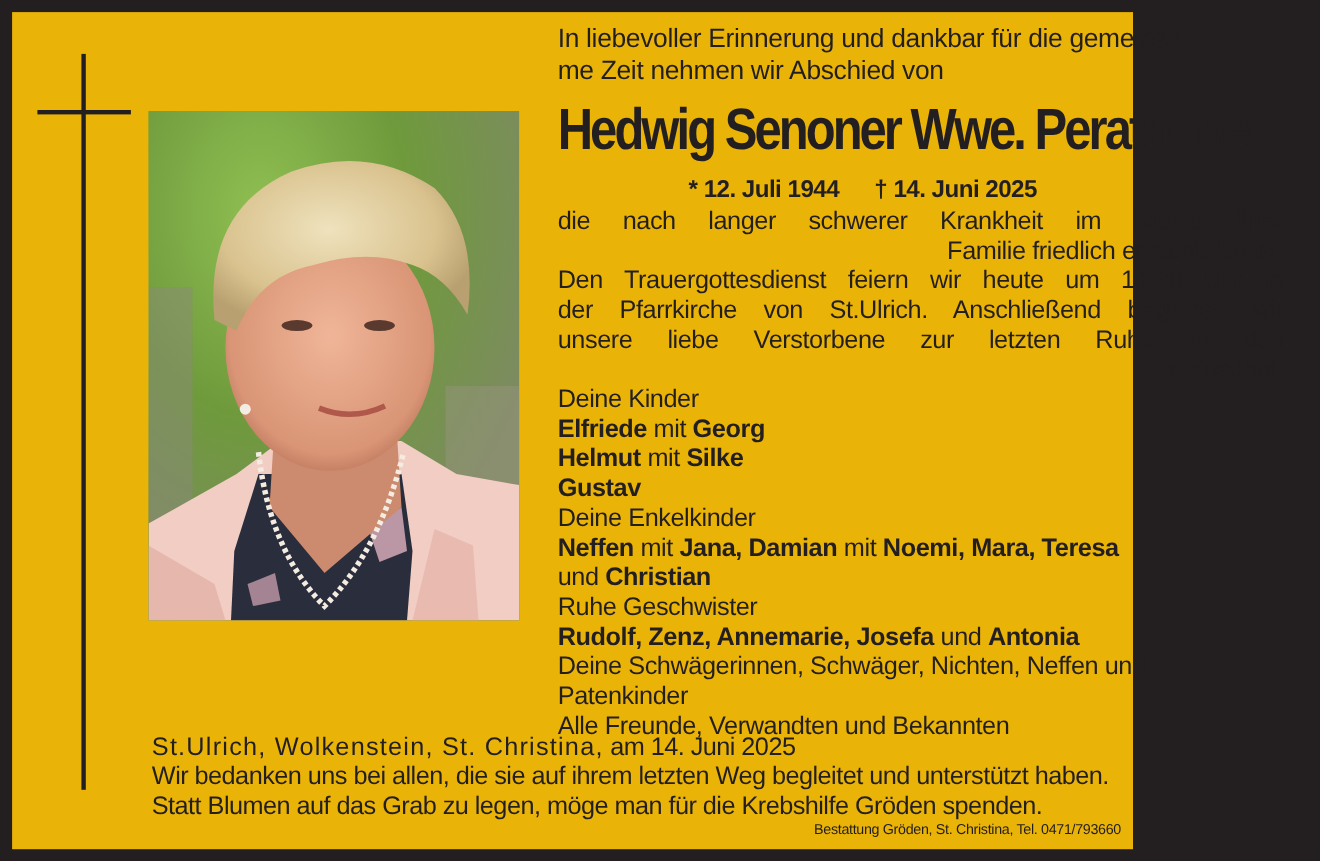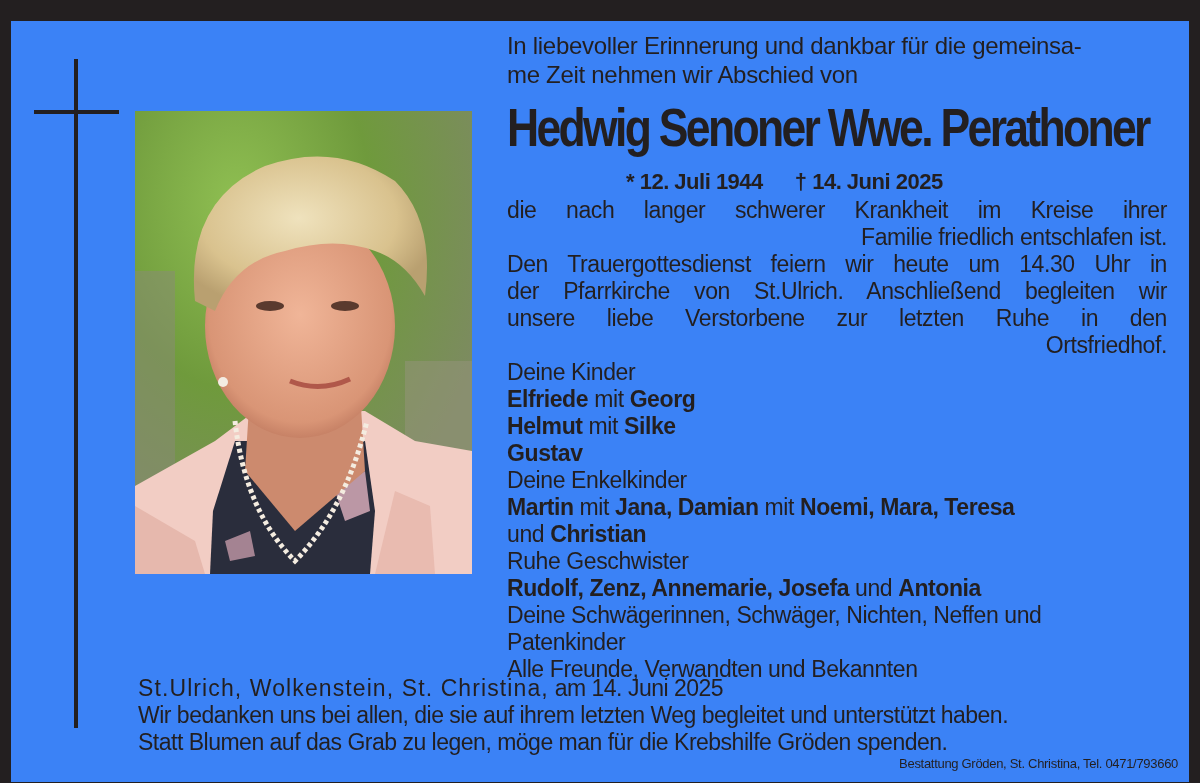--- a/index.html
+++ b/index.html
@@ -4,23 +4,23 @@
   <style>
     html, body { margin: 0; padding: 0; }
     body {
       width: 1200px; height: 783px; overflow: hidden;
       background: #231f20;
       font-family: "Liberation Sans", sans-serif;
       color: #231f20;
     }
     .card {
       position: absolute;
-      left: 11px; top: 21px;
-      width: 1178px; height: 761px;
-      background: #3b82f6;
+      left: 11px; top: 11px;
+      width: 1019px; height: 761px;
+      background: #eab308;
     }
     .cross-v {
       position: absolute; left: 63px; top: 38px;
       width: 4px; height: 669px; background: #231f20;
     }
     .cross-h {
       position: absolute; left: 23px; top: 89px;
       width: 85px; height: 4px; background: #231f20;
     }
     .photo {
@@ -141,21 +141,21 @@
     <p class="justify">der Pfarrkirche von St.Ulrich. Anschließend begleiten wir</p>
     <p class="justify">unsere liebe Verstorbene zur letzten Ruhe in den</p>
     <p class="left">Ortsfriedhof.</p>
 
     <p>Deine Kinder</p>
     <p><b>Elfriede</b><span> mit </span><b>Georg</b></p>
     <p><b>Helmut</b><span> mit </span><b>Silke</b></p>
     <p><b>Gustav</b></p>
 
     <p>Deine Enkelkinder</p>
-    <p><b>Martin</b><span> mit </span><b>Jana, Damian</b><span> mit </span><b>Noemi, Mara, Teresa</b></p>
+    <p><b>Neffen</b><span> mit </span><b>Jana, Damian</b><span> mit </span><b>Noemi, Mara, Teresa</b></p>
     <p><span>und </span><b>Christian</b></p>
 
     <p>Ruhe Geschwister</p>
     <p><b>Rudolf, Zenz, Annemarie, Josefa</b><span> und </span><b>Antonia</b></p>
 
     <p>Deine Schwägerinnen, Schwäger, Nichten, Neffen und</p>
     <p>Patenkinder</p>
     <p>Alle Freunde, Verwandten und Bekannten</p>
   </div>
 

